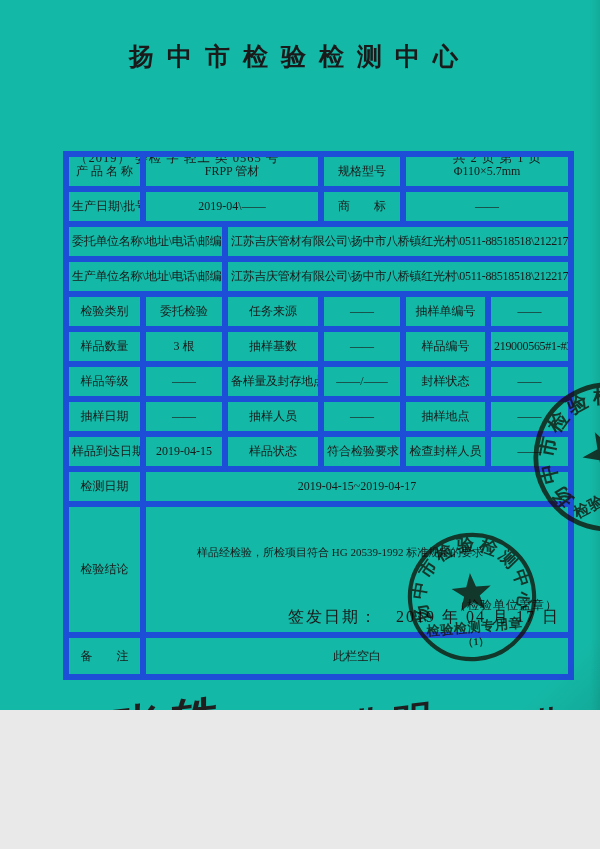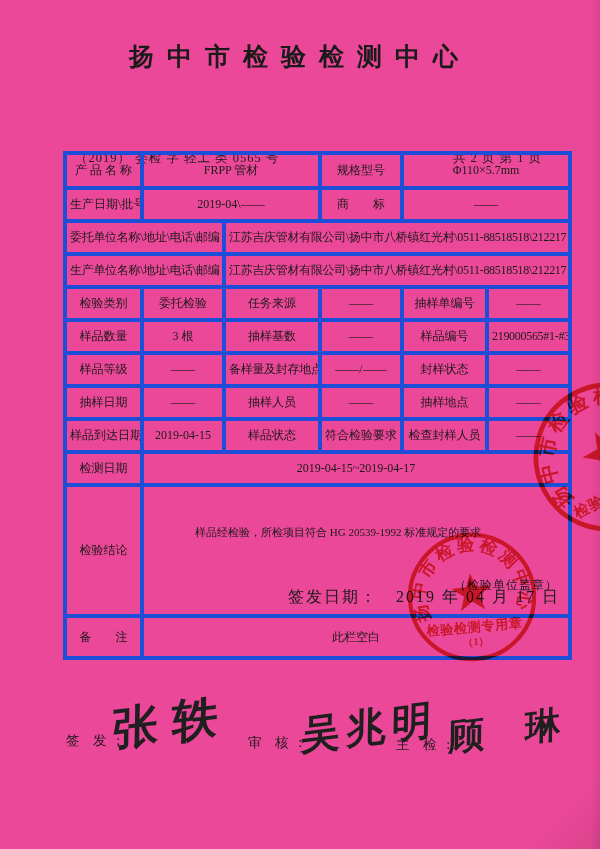--- a/index.html
+++ b/index.html
@@ -1,36 +1,36 @@
 <!DOCTYPE html>
 <html style="--stamp: #d6392e;"><head>
 <meta charset="utf-8">
 <style>
   :root { --stamp: #d6392e; --ink: #1a1a1a; }
   * { box-sizing: border-box; }
   body { margin: 0; background: #e9e9e9; font-family: "Liberation Serif", "DejaVu Serif", serif; }
   .page {
-    position: relative; width: 600px; height: 849px; margin: 0 auto;
-    background: #ec4899; overflow: hidden; color: var(--ink);
+    position: relative; width: 600px; height: 710px; margin: 0 auto;
+    background: #14b8a6; overflow: hidden; color: var(--ink);
   }
   .edge-shade-right { position:absolute; top:0; right:0; width:10px; height:100%;
     background: linear-gradient(to left, rgba(0,0,0,0.07), transparent); pointer-events:none; }
   .corner-shade { position:absolute; right:0; bottom:0; width:160px; height:70px;
     background: linear-gradient(135deg, transparent 65%, rgba(0,0,0,0.08)); pointer-events:none; }
 
   .org-title { position:absolute; top:40px; left:0; width:100%; text-align:center;
     font-size:25px; font-weight:bold; letter-spacing:13px; white-space:nowrap; }
   .report-title { position:absolute; top:82px; left:0; width:100%; text-align:center;
     font-size:30px; font-weight:bold; letter-spacing:17px; white-space:nowrap; }
   .doc-row { position:absolute; top:120px; left:75px; right:58px;
     display:flex; justify-content:space-between; font-size:12.5px; letter-spacing:1px;margin-top:30px; }
 
   table.report-table { position:absolute; left:63px; top:151px; width:505px;
     border-collapse:collapse; table-layout:fixed; border:2px solid #161616; }
-  table.report-table td { border:4px solid #1d4ed8; font-size:12px; text-align:center;
+  table.report-table td { border:6px solid #1d4ed8; font-size:12px; text-align:center;
     padding:6px 3px; overflow:hidden; white-space:nowrap; }
   td.left { text-align:left; padding-left:10px;margin-top:29px; }
   td.dense { font-size:11.3px; letter-spacing:-0.3px; }
   td.small { font-size:11.3px; }
   td.concl-cell { position:relative; white-space:normal; }
   .concl-text { position:absolute; top:38px; left:12px; font-size:11px; text-align:center;margin-left:39px; }
   .seal-note { position:absolute; right:10px; top:90px; font-size:12px; letter-spacing:1px; }
   .issue-line { position:absolute; right:8px; top:100px; font-size:16px; letter-spacing:2px; }
   .issue-line .gap { display:inline-block; width:18px; }
 

